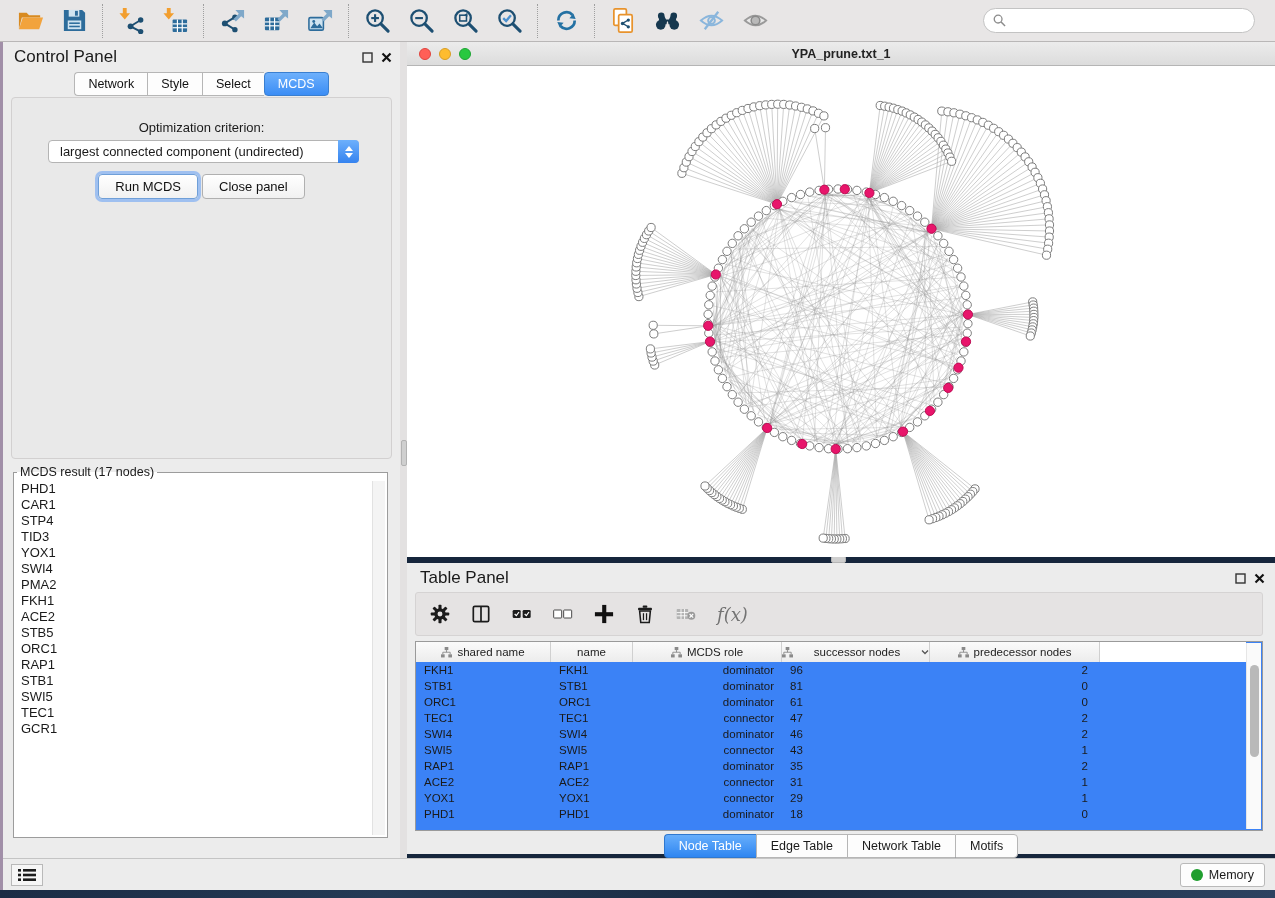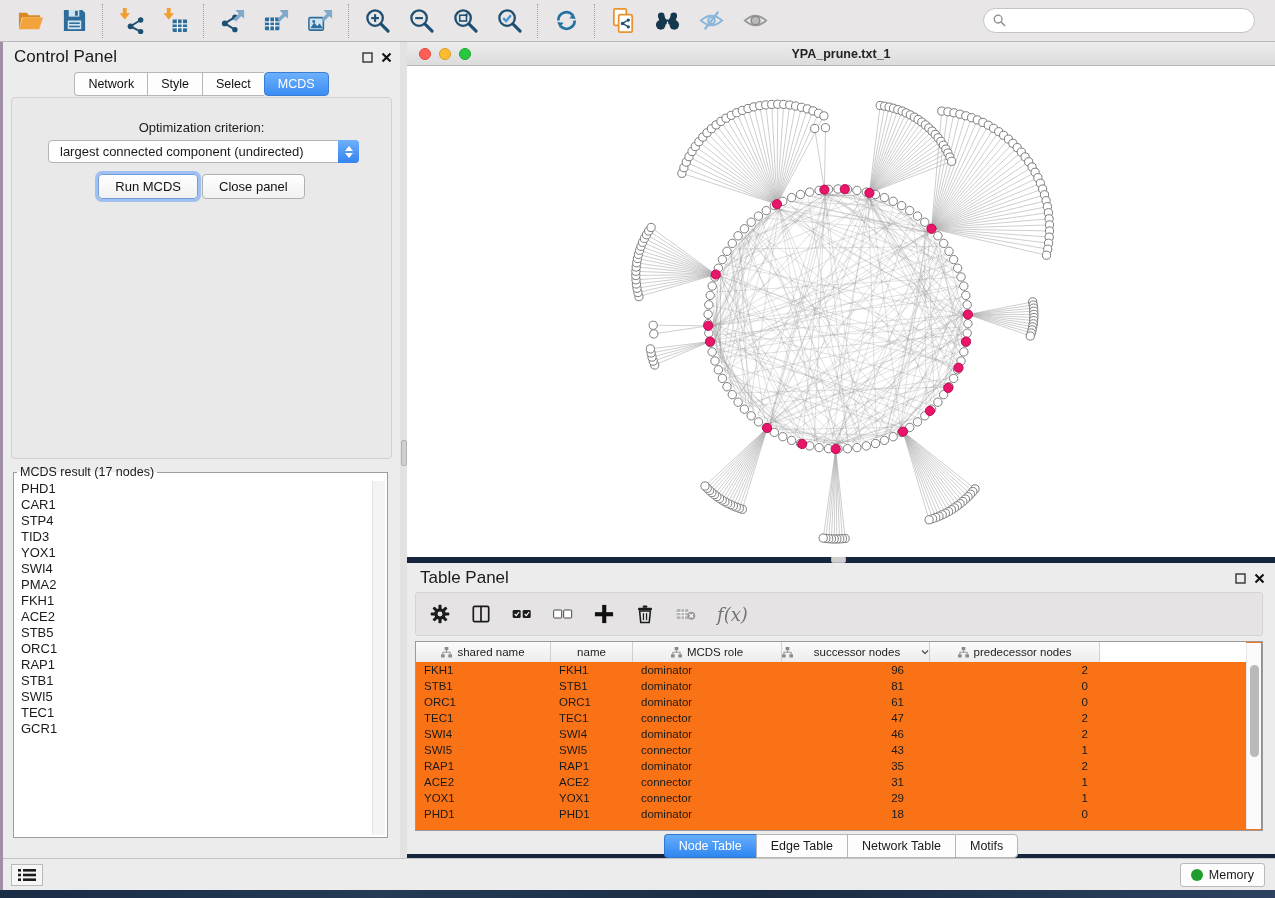--- a/index.html
+++ b/index.html
@@ -63,31 +63,31 @@
   #net-title { position:absolute; left:0; width:100%; text-align:center; font-size:12.5px; font-weight:700; color:#222; }
   #net-canvas { position:absolute; top:24px; left:0; width:868px; height:491px; background:#fff; }
   #net-canvas svg { position:absolute; top:0; left:0; }
 
   
   #table-panel { top:563px; left:407px; width:868px; height:291px; background:#ececec; }
   #tp-toolbar { position:absolute; top:29px; left:8px; width:848px; height:44px; background:#e5e3e3; border:1px solid #d5d3d3; border-radius:3px; display:flex; align-items:center; padding:0 14px; gap:21px; }
   .tp-icon { display:flex; align-items:center; justify-content:center; }
   .tp-icon svg { width:20px; height:20px; }
   .fx { font-family:"DejaVu Serif", serif; font-style:italic; font-size:18px; color:#737373; }
-  #table-box { position:absolute; top:78px; left:8px; width:848px; height:190px; background:#f97316; border:1px solid #9a9a9a; }
+  #table-box { position:absolute; top:78px; left:8px; width:848px; height:190px; background:#3b82f6; border:1px solid #9a9a9a; }
   #thead { position:absolute; top:0; left:0; right:16px; height:20px; display:flex; background:linear-gradient(#fbfbfb,#ececec); font-size:11.5px; }
   .th { display:flex; align-items:center; justify-content:center; gap:5px; border-right:1px solid #d0d0d0; height:100%; color:#222; }
   .th svg.tree { width:11px; height:11px; flex:none; }
   .th .chev { width:8px; height:8px; }
   .th-fill { flex:1; background:#fff; border-right:none; }
   #tbody { position:absolute; top:20px; left:0; right:16px; bottom:0; overflow:hidden; font-size:11.5px; }
   .trow { height:16px; display:flex; align-items:center; }
   .trow span { padding:0 8px; white-space:nowrap; overflow:hidden; }
-  .c0 { width:135px; } .c1 { width:82px; } .c2 { width:149px; }
-  .c3 { width:148px; text-align:right; padding-right:26px !important; }
+  .c0 { width:135px; } .c1 { width:82px; } .c2 { width:149px;text-align:right; }
+  .c3 { width:148px; text-align:left; padding-right:26px !important; }
   .c4 { width:170px; text-align:right; padding-right:12px !important; }
   #tscroll { position:absolute; top:1px; right:1px; bottom:1px; width:15px; background:#fafafa; border-left:1px solid #e6e6e6; }
   #tscroll .thumb { position:absolute; top:22px; left:2.5px; width:9px; height:92px; background:#b9b9b9; border-radius:5px; }
   #tp-tabs { position:absolute; top:271px; left:0; width:100%; display:flex; justify-content:center; }
   .tp-tab { font-size:12.5px; padding:4px 14px; background:#fdfdfd; border:1px solid #b6b6b6; border-right-width:0; }
   .tp-tab:first-child { border-radius:4px 0 0 4px; }
   .tp-tab.last { border-right-width:1px; border-radius:0 4px 4px 0; }
   .tp-tab.active { background:linear-gradient(#67aefc,#2f86f1); border-color:#2f78cf; color:#fff; }
 
   

